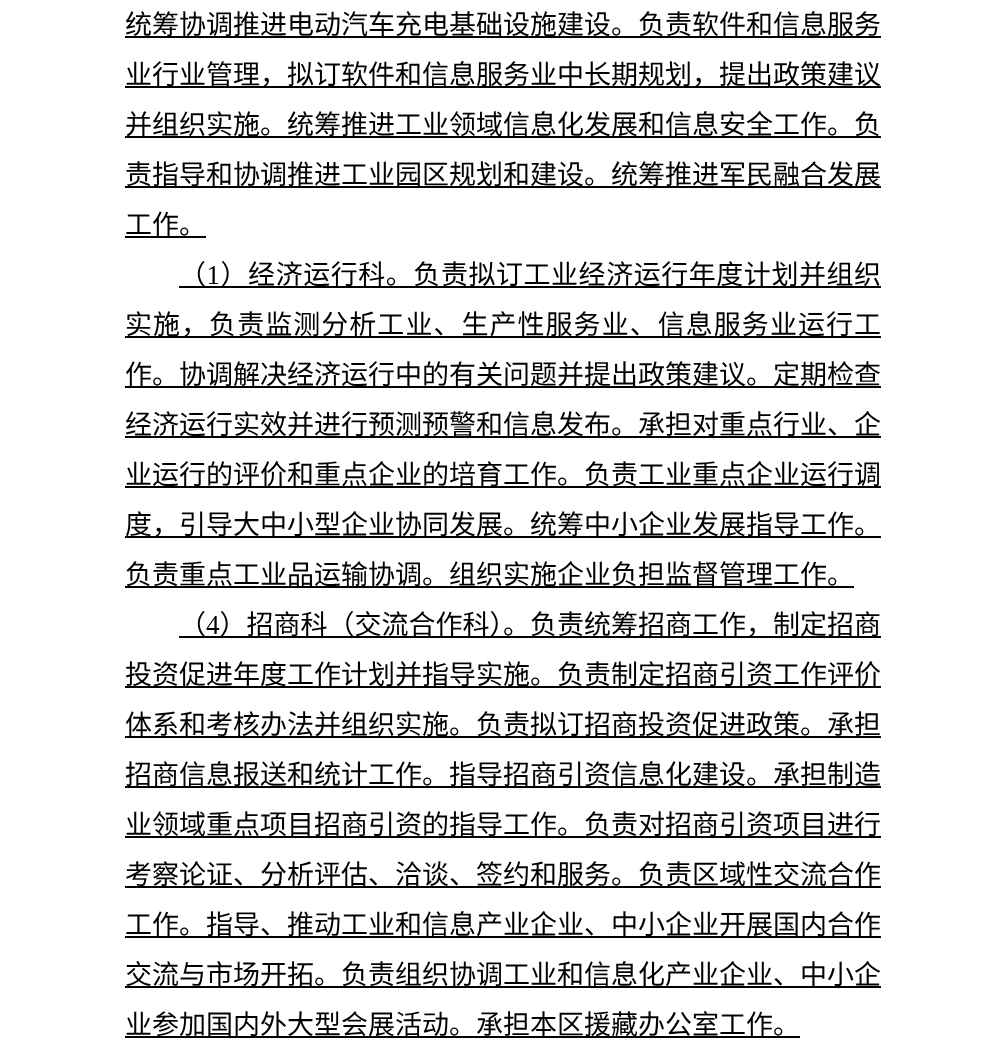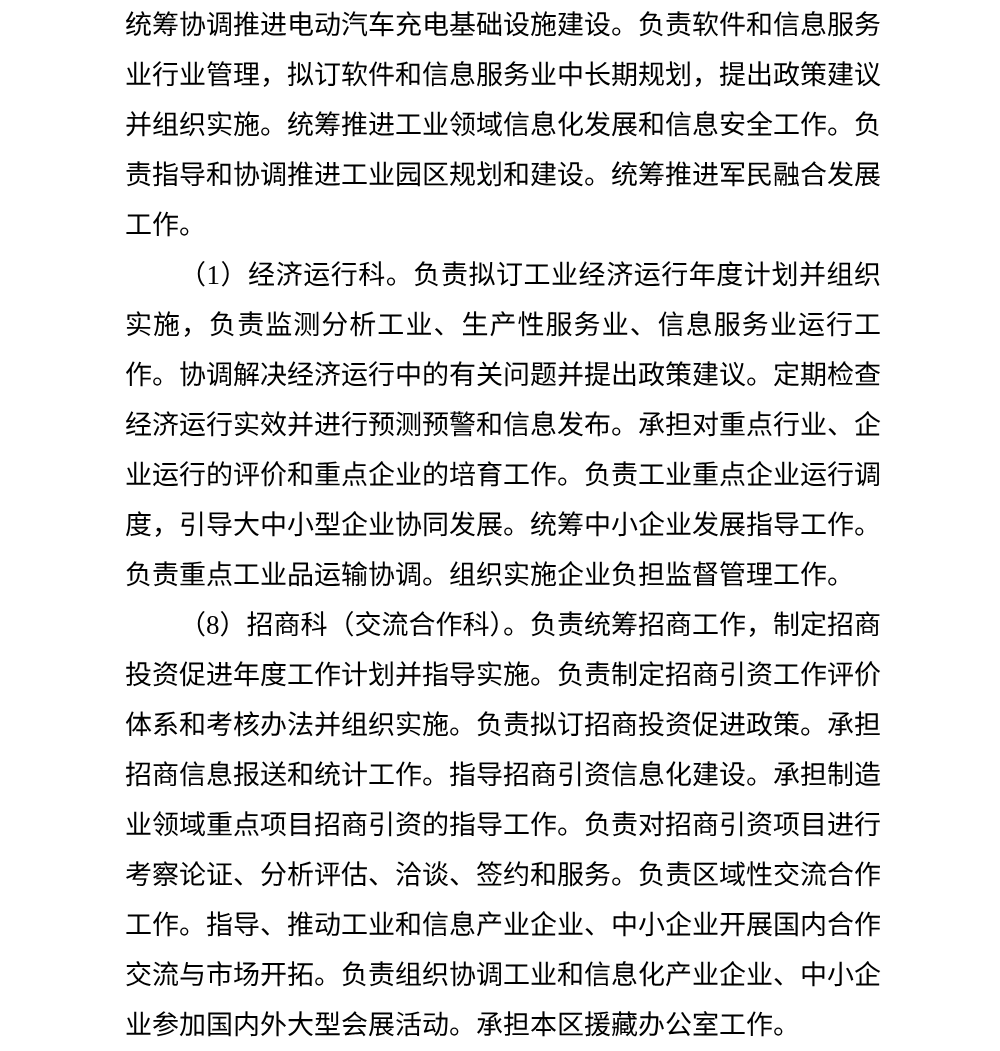--- a/index.html
+++ b/index.html
@@ -8,20 +8,21 @@
       background: #ffffff;
     }
     .page {
       position: relative;
       width: 1000px;
       height: 1051px;
       background: #ffffff;
       box-sizing: border-box;
       padding: 0 119px 0 125px;
       overflow: hidden;
+      text-decoration: underline;
     }
     .doc-paragraph {
       margin: 0;
       font-family: "Liberation Serif", "DejaVu Serif", serif;
       font-size: 27px;
       line-height: 50px;
       color: #000000;
       text-align: justify;
       text-justify: inter-ideograph;
       letter-spacing: 0;
@@ -30,14 +31,14 @@
     .doc-paragraph.indent {
       text-indent: 2em;
     }
   </style>
 </head>
 <body>
 
 <div class="page">
   <p class="doc-paragraph">统筹协调推进电动汽车充电基础设施建设。负责软件和信息服务业行业管理，拟订软件和信息服务业中长期规划，提出政策建议并组织实施。统筹推进工业领域信息化发展和信息安全工作。负责指导和协调推进工业园区规划和建设。统筹推进军民融合发展工作。</p>
   <p class="doc-paragraph indent">（1）经济运行科。负责拟订工业经济运行年度计划并组织实施，负责监测分析工业、生产性服务业、信息服务业运行工作。协调解决经济运行中的有关问题并提出政策建议。定期检查经济运行实效并进行预测预警和信息发布。承担对重点行业、企业运行的评价和重点企业的培育工作。负责工业重点企业运行调度，引导大中小型企业协同发展。统筹中小企业发展指导工作。负责重点工业品运输协调。组织实施企业负担监督管理工作。</p>
-  <p class="doc-paragraph indent">（8）招商科（交流合作科）。负责统筹招商工作，制定招商投资促进年度工作计划并指导实施。负责制定招商引资工作评价体系和考核办法并组织实施。负责拟订招商投资促进政策。承担招商信息报送和统计工作。指导招商引资信息化建设。承担制造业领域重点项目招商引资的指导工作。负责对招商引资项目进行考察论证、分析评估、洽谈、签约和服务。负责区域性交流合作工作。指导、推动工业和信息产业企业、中小企业开展国内合作交流与市场开拓。负责组织协调工业和信息化产业企业、中小企业参加国内外大型会展活动。承担本区援藏办公室工作。</p>
+  <p class="doc-paragraph indent">（4）招商科（交流合作科）。负责统筹招商工作，制定招商投资促进年度工作计划并指导实施。负责制定招商引资工作评价体系和考核办法并组织实施。负责拟订招商投资促进政策。承担招商信息报送和统计工作。指导招商引资信息化建设。承担制造业领域重点项目招商引资的指导工作。负责对招商引资项目进行考察论证、分析评估、洽谈、签约和服务。负责区域性交流合作工作。指导、推动工业和信息产业企业、中小企业开展国内合作交流与市场开拓。负责组织协调工业和信息化产业企业、中小企业参加国内外大型会展活动。承担本区援藏办公室工作。</p>
 </div>
 
 </body></html>

